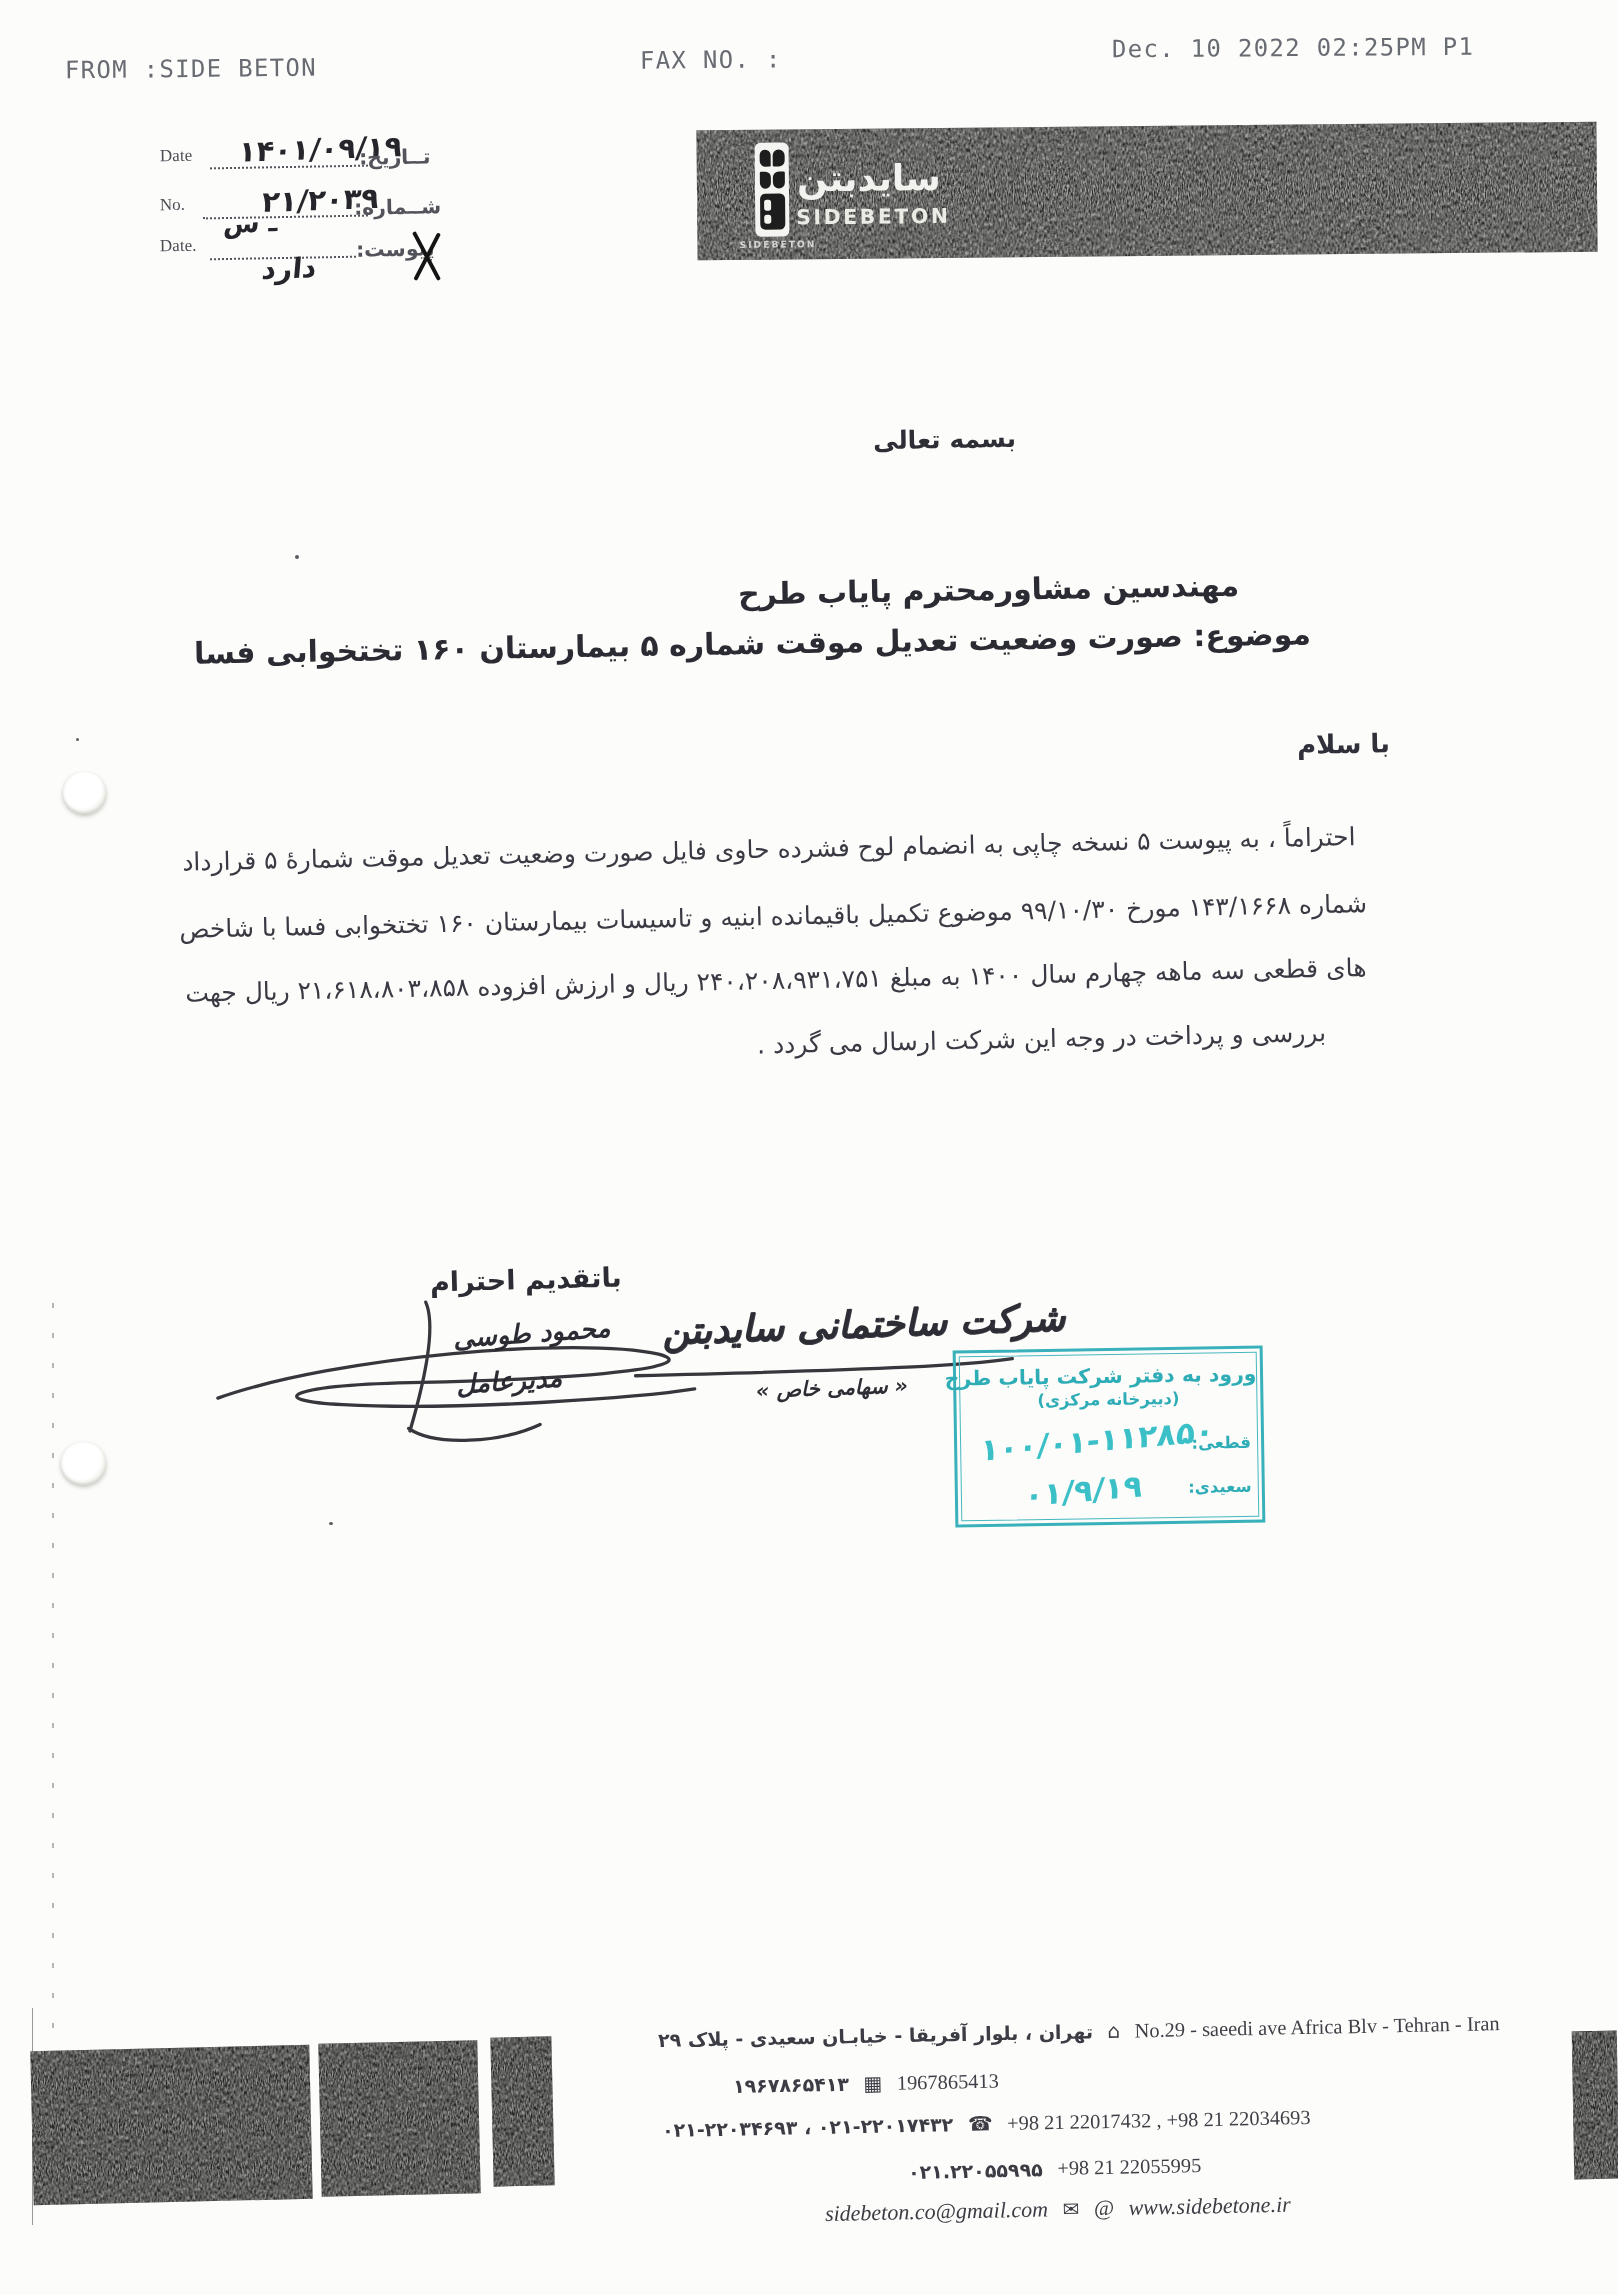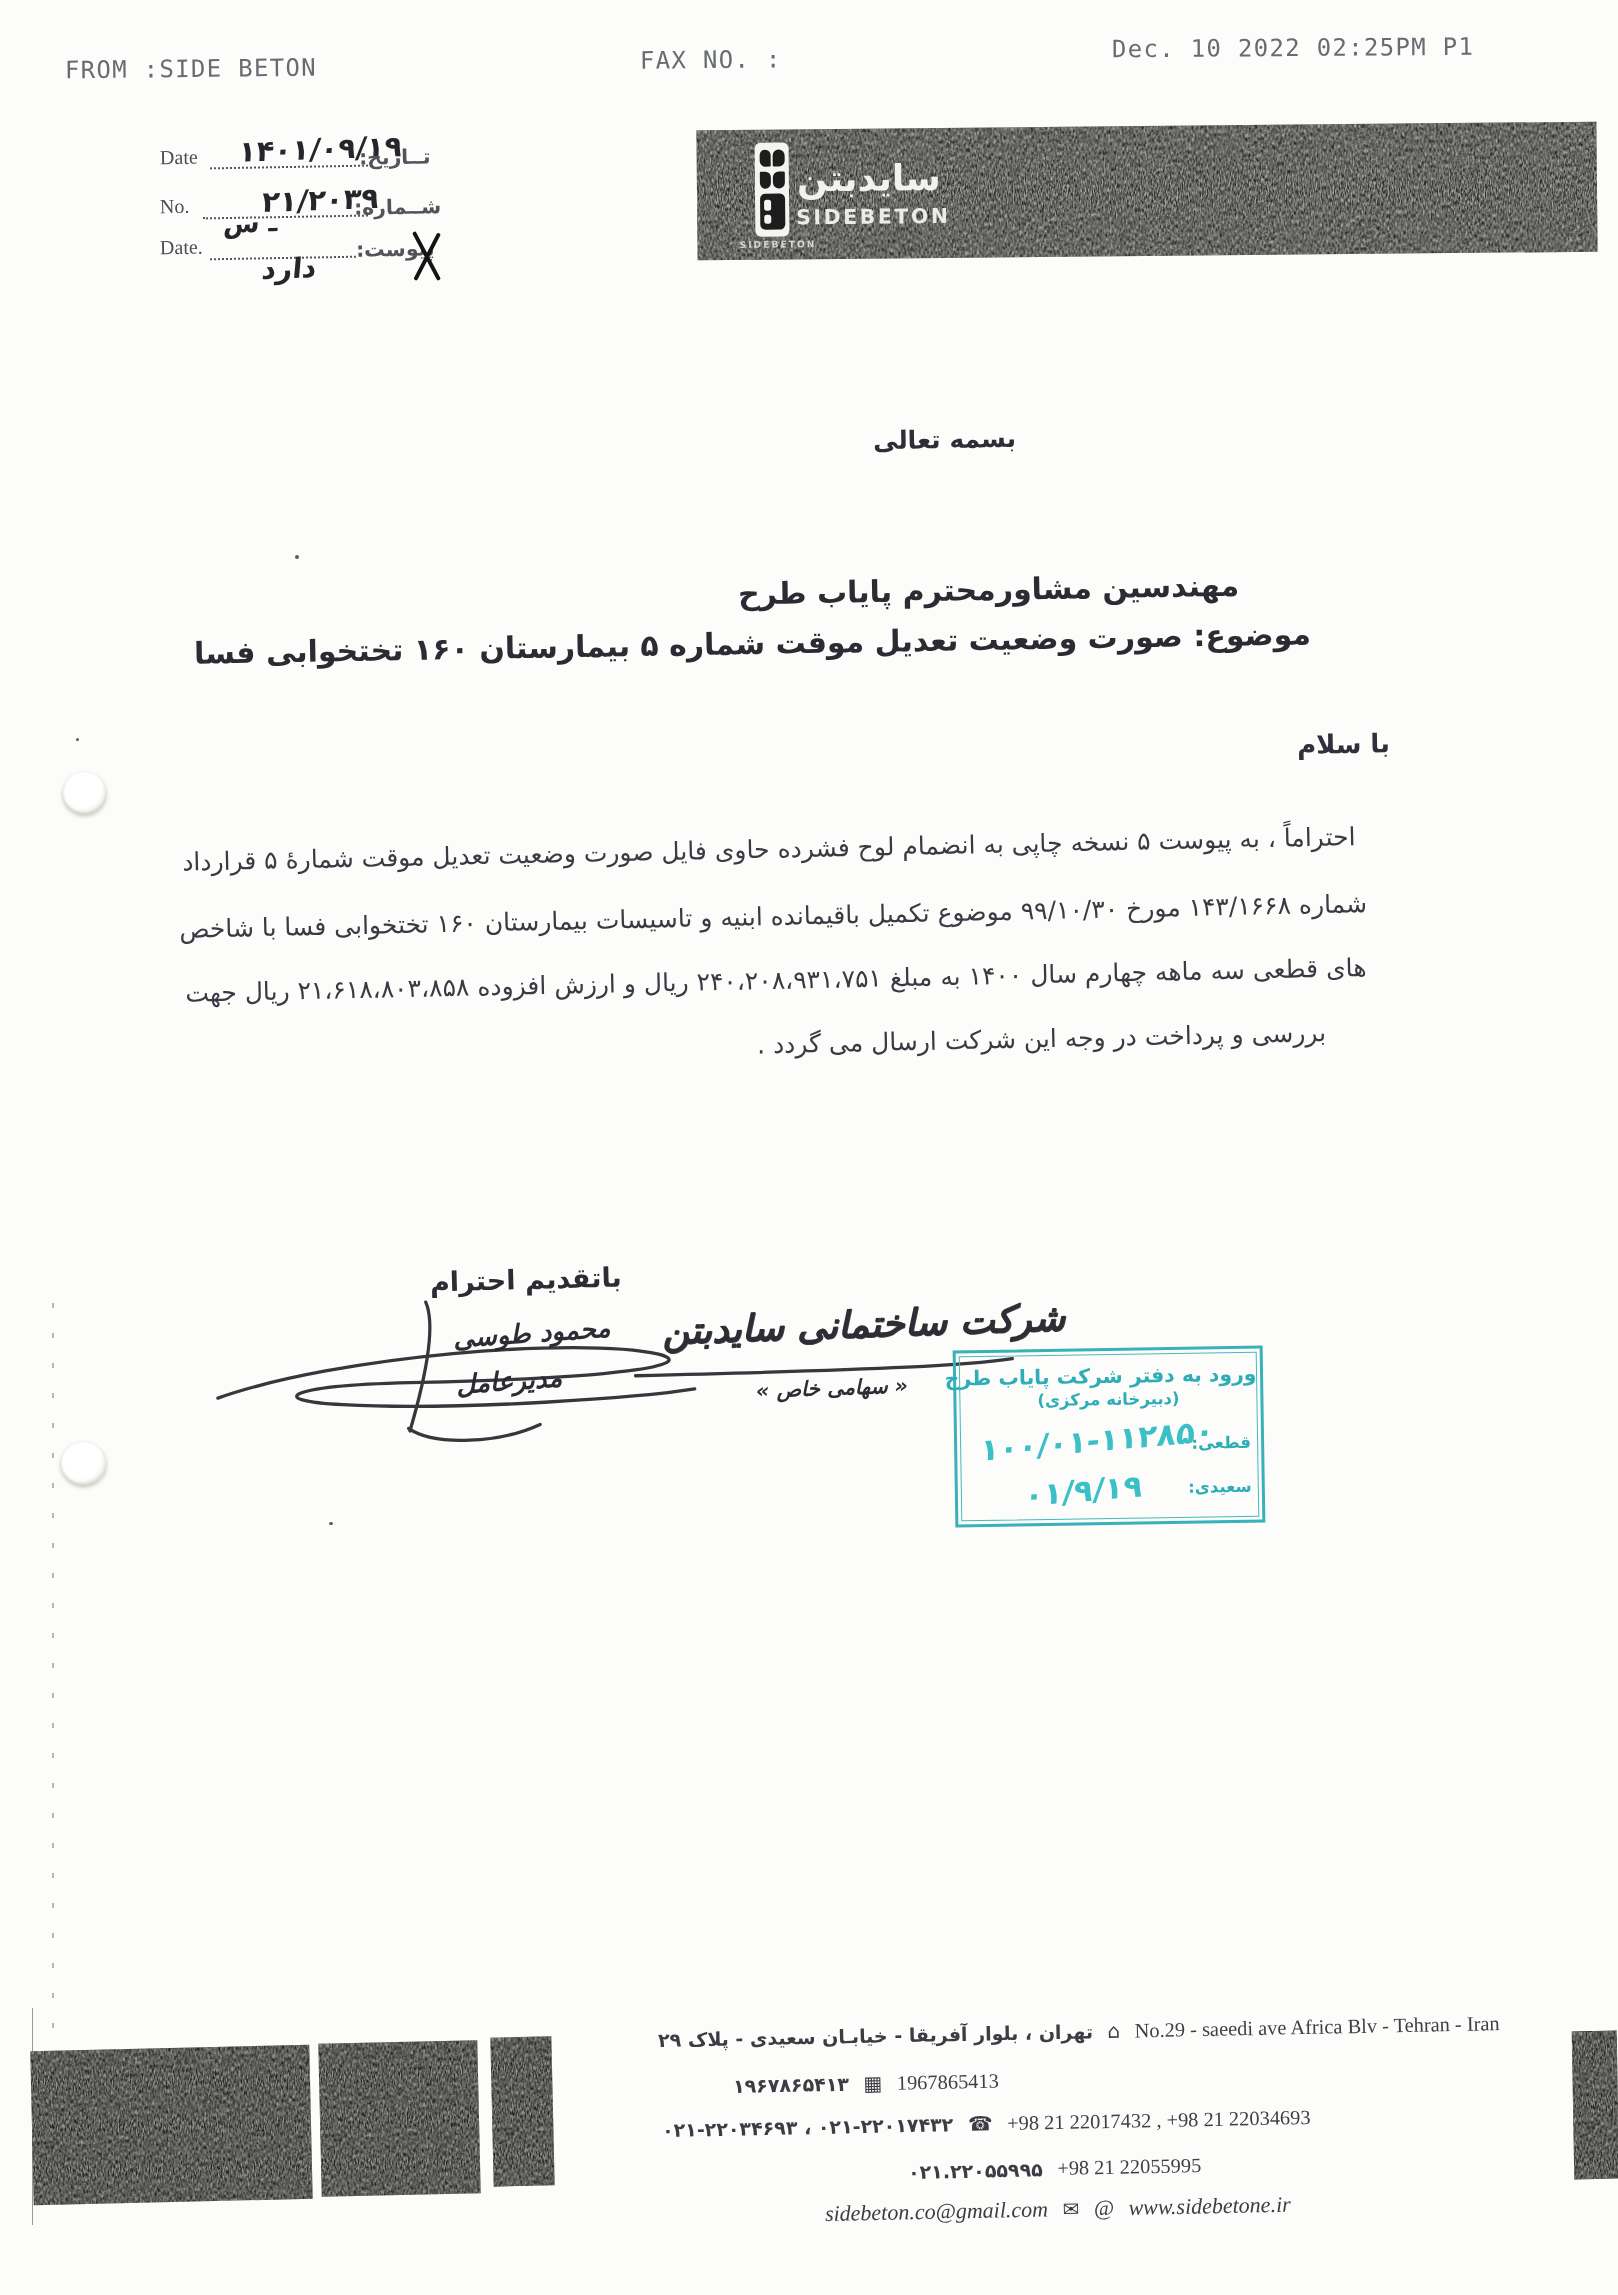--- a/index.html
+++ b/index.html
@@ -18,21 +18,21 @@
   
   .fax{
     font-family:"DejaVu Sans Mono",monospace;
     color:#686c72;font-size:24px;letter-spacing:1.3px;
   }
   .fax-from{left:65px;top:55px;transform:rotate(-0.6deg);}
   .fax-no{left:640px;top:46px;transform:rotate(-0.6deg);}
   .fax-date{left:1112px;top:34px;transform:rotate(-0.4deg);}
 
   
-  .lh-en{font-family:"Liberation Serif",serif;font-size:20px;color:#4d4d56;text-align:center;}
+  .lh-en{font-family:"Liberation Serif",serif;font-size:17px;color:#4d4d56;text-align:center;}
   .lh-fa{font-size:20.4px;font-weight:bold;color:#53535c;}
   .dotline{border-bottom:2px dotted #55555e;height:0.7px;}
   .hand{
     font-weight:bold;color:#25252b;
     transform:skewX(-7deg) rotate(-2deg);
     letter-spacing:0.7px;
   }
 
   
   .logo-band{

